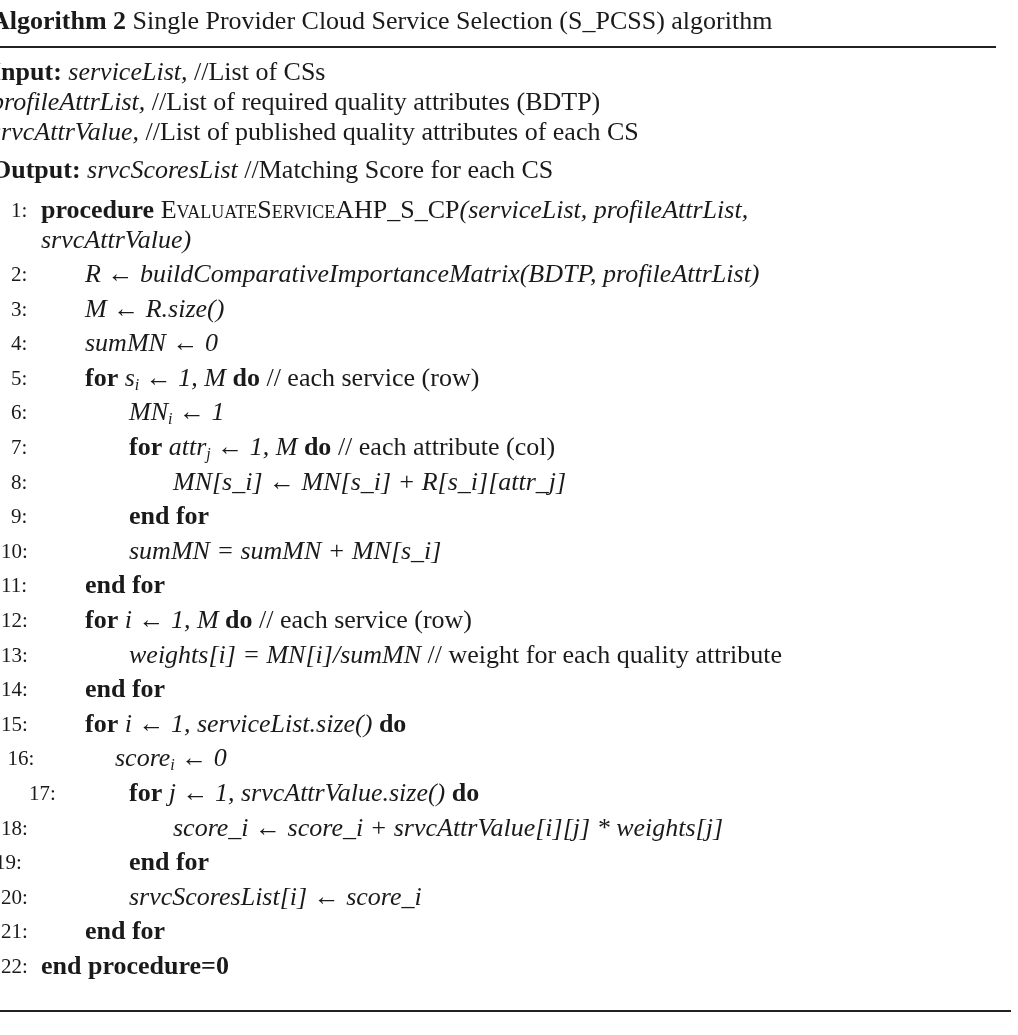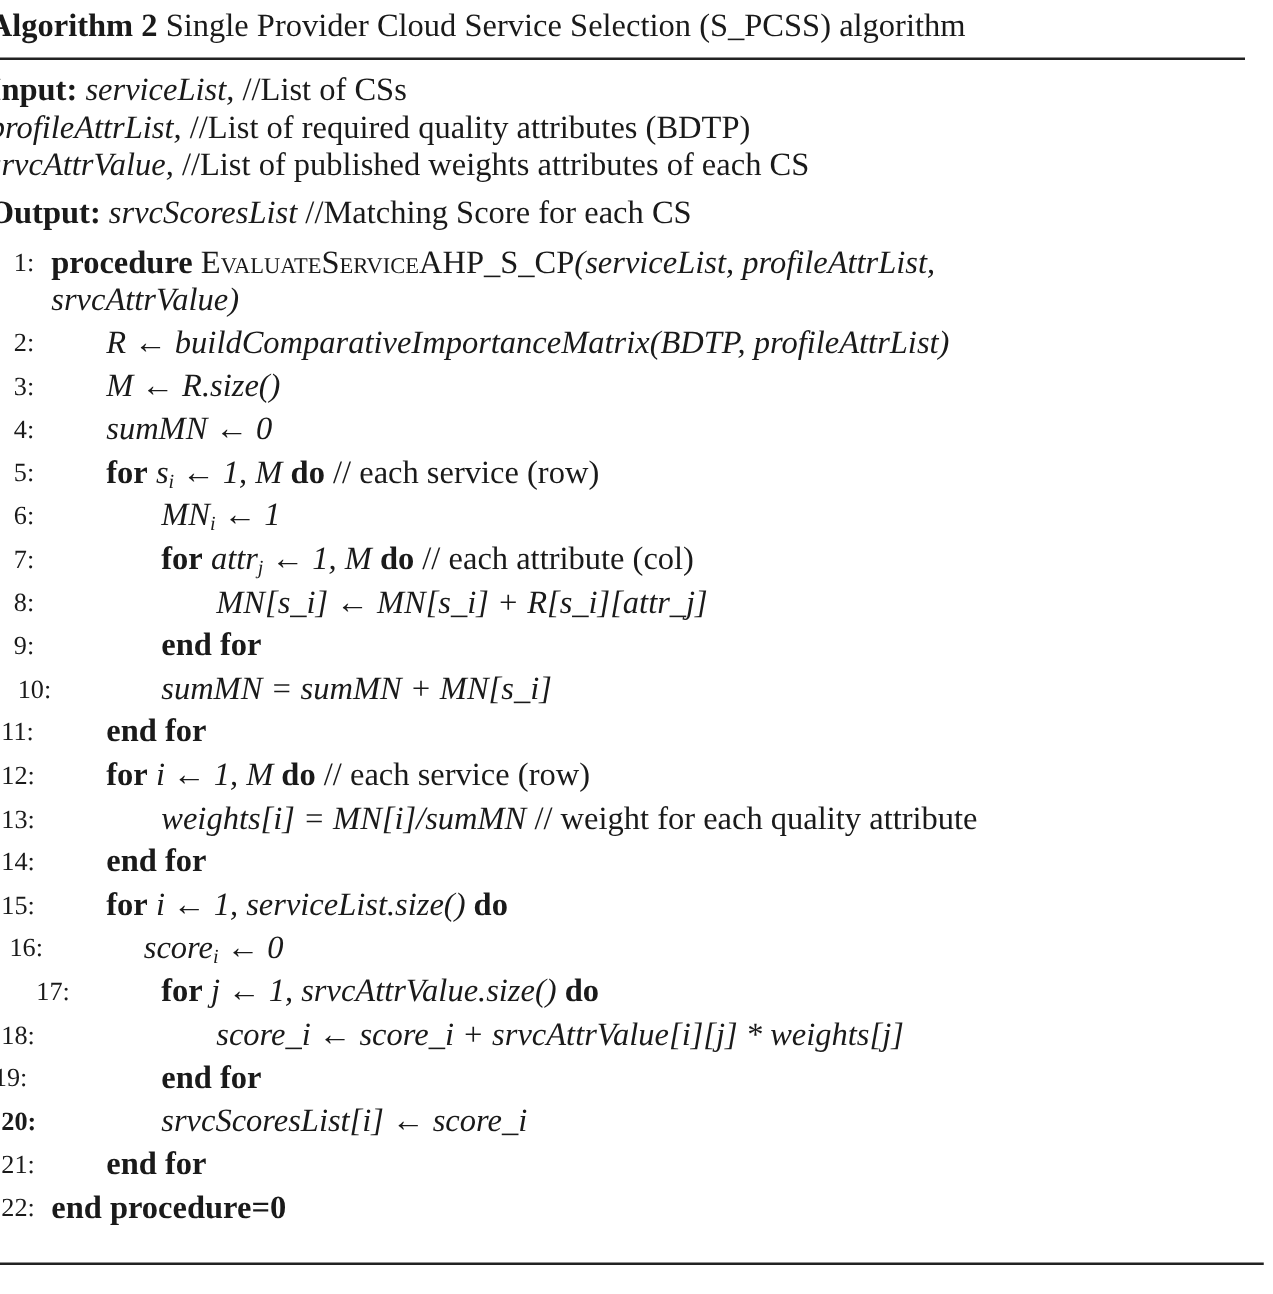--- a/index.html
+++ b/index.html
@@ -35,21 +35,21 @@
     <span class="kw">Input:</span>
     <span class="it">serviceList,</span>
     <span>//List of CSs</span>
   </div>
   <div class="line" style="top:86px;left:0">
     <span class="it">profileAttrList,</span>
     <span>//List of required quality attributes (BDTP)</span>
   </div>
   <div class="line" style="top:116px;left:0">
     <span class="it">srvcAttrValue,</span>
-    <span>//List of published weights attributes of each CS</span>
+    <span>//List of published quality attributes of each CS</span>
   </div>
   <div class="line" style="top:154px;left:0">
     <span class="kw">Output:</span>
     <span class="it">srvcScoresList</span>
     <span>//Matching Score for each CS</span>
   </div>
 
   <div class="line" style="top:194px;left:0;width:1020px">
     <span class="ln" style="left:20px">1:</span>
     <span class="code" style="left:50px">
@@ -88,21 +88,21 @@
       </div>
       <div class="line" style="top: 465.6px; left: 0px;">
         <span class="ln" style="left: 20px;">8:</span>
         <span class="code" style="left: 182px;"><span class="it">MN[s_i] ← MN[s_i] + R[s_i][attr_j]</span></span>
       </div>
       <div class="line" style="top: 500.2px; left: 0px;">
         <span class="ln" style="left: 20px;">9:</span>
         <span class="code" style="left: 138px;"><span class="kw">end for</span></span>
       </div>
       <div class="line" style="top: 534.8px; left: 0px;">
-        <span class="ln" style="left: 10px; text-align: right;">10:</span>
+        <span class="ln" style="left: 10px;">10:</span>
         <span class="code" style="left: 138px;"><span class="it">sumMN = sumMN + MN[s_i]</span></span>
       </div>
       <div class="line" style="top: 569.4px; left: 0px;">
         <span class="ln" style="left: 10px;">11:</span>
         <span class="code" style="left: 94px;"><span class="kw">end for</span></span>
       </div>
       <div class="line" style="top: 604px; left: 0px;">
         <span class="ln" style="left: 10px;">12:</span>
         <span class="code" style="left: 94px; text-align: center;"><span class="kw">for</span> <span class="it">i ← 1, M </span><span class="kw">do</span><span> // each service (row)</span></span>
       </div>
@@ -128,21 +128,21 @@
       </div>
       <div class="line" style="top: 811.6px; left: 0px;">
         <span class="ln" style="left: 10px;">18:</span>
         <span class="code" style="left: 182px;"><span class="it">score_i ← score_i + srvcAttrValue[i][j] * weights[j]</span></span>
       </div>
       <div class="line" style="top: 846.2px; left: 0px;">
         <span class="ln" style="left: 4px; font-family: Liberation Serif, serif;">19:</span>
         <span class="code" style="left: 138px;"><span class="kw">end for</span></span>
       </div>
       <div class="line" style="top: 880.8px; left: 0px;">
-        <span class="ln" style="left: 10px; font-weight: bold;">20:</span>
+        <span class="ln" style="left: 10px;">20:</span>
         <span class="code" style="left: 138px;"><span class="it">srvcScoresList[i] ← score_i</span></span>
       </div>
       <div class="line" style="top: 915.4px; left: 0px;">
         <span class="ln" style="left: 10px;">21:</span>
         <span class="code" style="left: 94px;"><span class="kw">end for</span></span>
       </div>
       <div class="line" style="top: 950px; left: 0px;">
         <span class="ln" style="left: 10px;">22:</span>
         <span class="code" style="left: 50px;"><span class="kw">end procedure</span><span class="kw">=0</span></span>
       </div>

